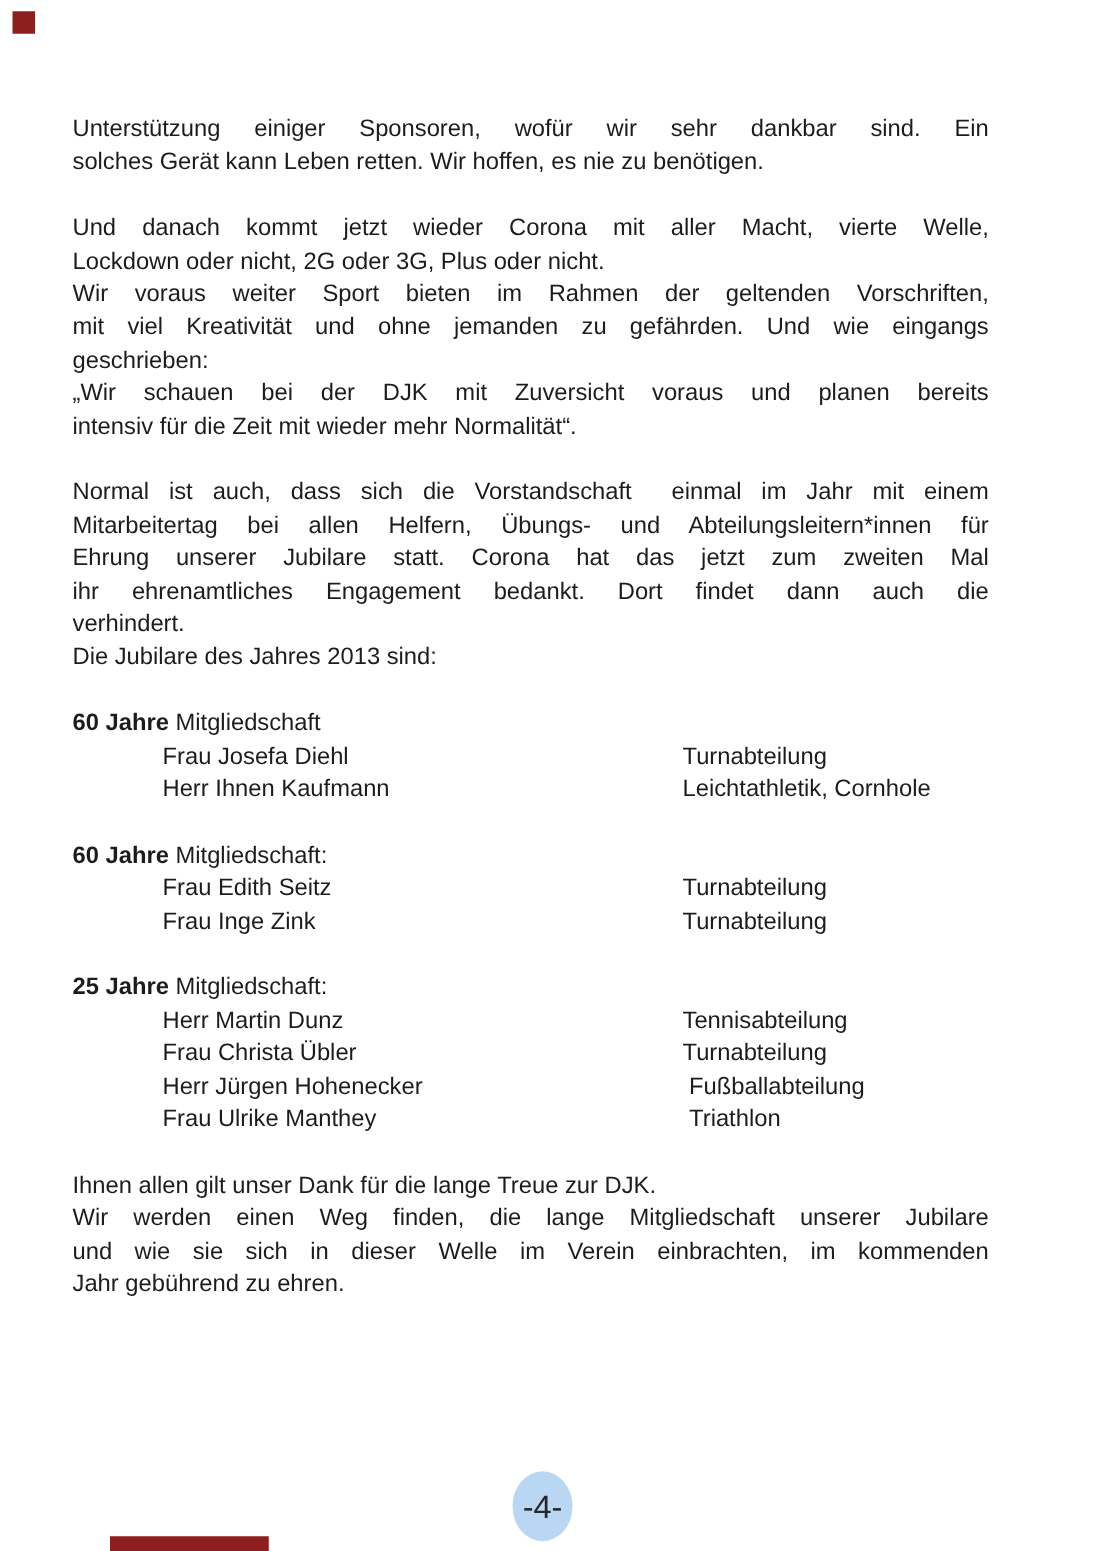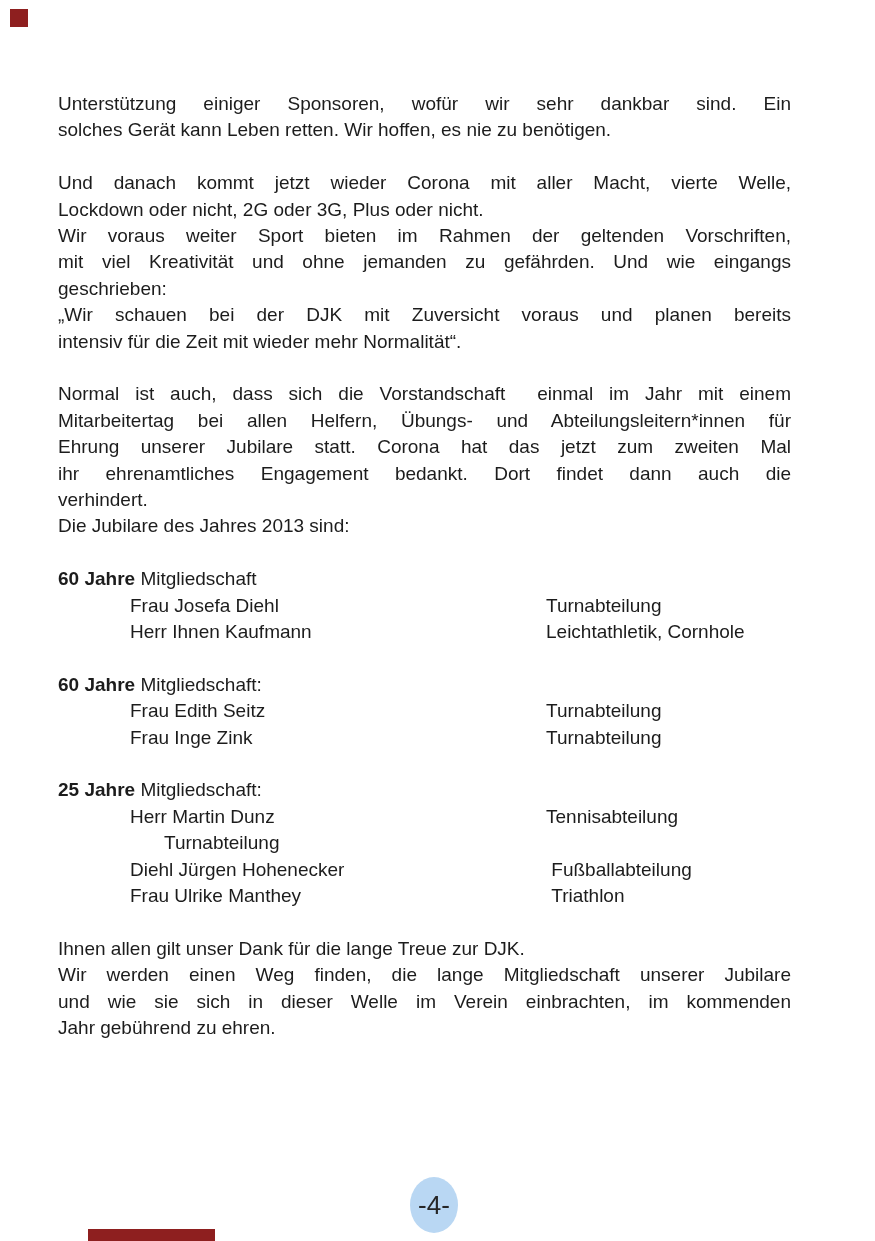--- a/index.html
+++ b/index.html
@@ -122,24 +122,25 @@
         </div>
       </div>
       <div class="spacer"></div>
       <div class="jubilee-group">
         <div class="jubilee-heading"><span class="jubilee-heading-bold">25 Jahre</span><span> Mitgliedschaft:</span></div>
         <div class="jubilee-row">
           <span class="jubilee-name">Herr Martin Dunz</span>
           <span class="jubilee-dept">Tennisabteilung</span>
         </div>
         <div class="jubilee-row">
+          <span class="jubilee-name">Frau Christa Übler</span>
           <span class="jubilee-dept">Turnabteilung</span>
         </div>
         <div class="jubilee-row">
-          <span class="jubilee-name">Diehl Jürgen Hohenecker</span>
+          <span class="jubilee-name">Herr Jürgen Hohenecker</span>
           <span class="jubilee-dept"> Fußballabteilung</span>
         </div>
         <div class="jubilee-row">
           <span class="jubilee-name">Frau Ulrike Manthey</span>
           <span class="jubilee-dept"> Triathlon</span>
         </div>
       </div>
       <div class="spacer"></div>
       <div class="para">
         <div class="para-line last">Ihnen allen gilt unser Dank für die lange Treue zur DJK.</div>

